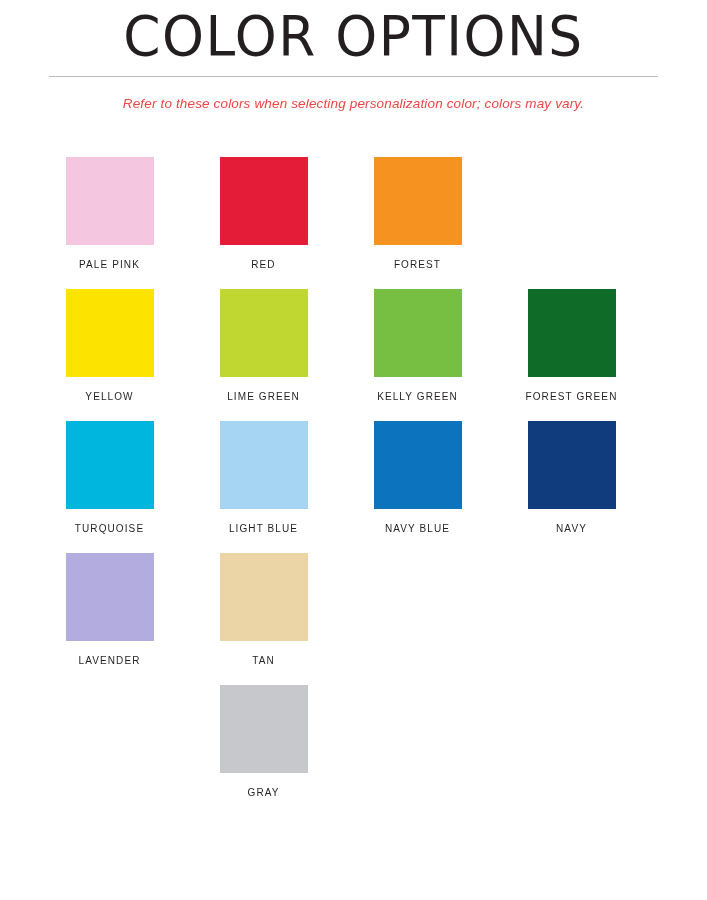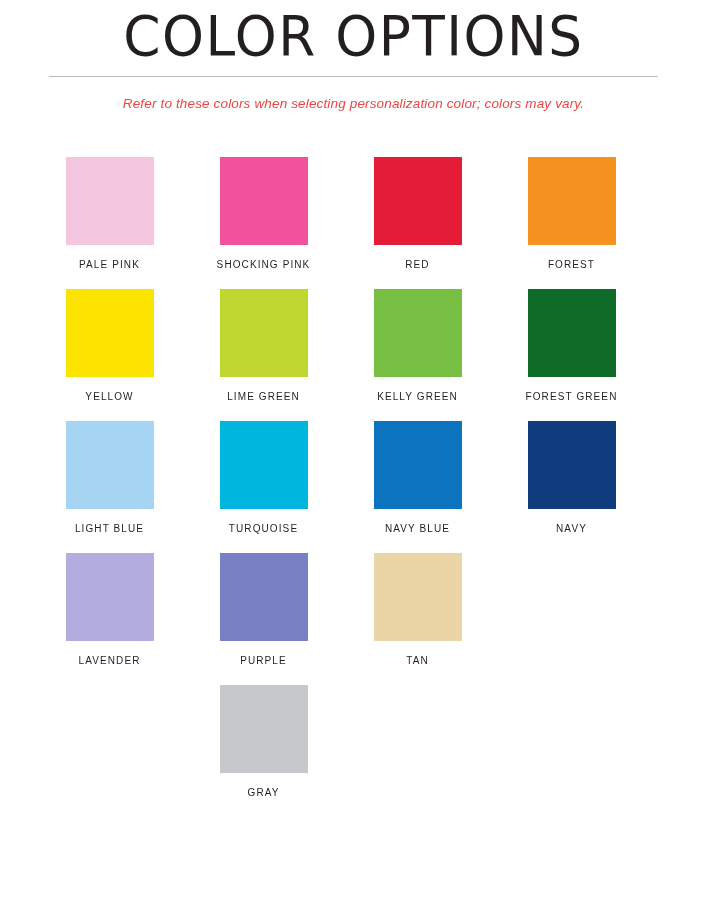--- a/index.html
+++ b/index.html
@@ -104,24 +104,20 @@
     <p class="subtitle">Refer to these colors when selecting personalization color; colors may vary.</p>
   </div>
 
   <div class="swatch-grid">
       <div class="swatch-row">
         <div class="swatch-cell">
           <div class="swatch-chip" title="#F5C6DF" style="background-color: rgb(245, 198, 223);"></div>
           <div class="swatch-label">PALE PINK</div>
         </div>
         <div class="swatch-cell">
-          <div class="swatch-chip" title="#F0539B" style="background-color: rgb(240, 83, 155);"></div>
-          <div class="swatch-label">SHOCKING PINK</div>
-        </div>
-        <div class="swatch-cell">
           <div class="swatch-chip" title="#E41C38" style="background-color: rgb(228, 28, 56);"></div>
           <div class="swatch-label">RED</div>
         </div>
         <div class="swatch-cell">
           <div class="swatch-chip" title="#F59220" style="background-color: rgb(245, 146, 32);"></div>
           <div class="swatch-label">FOREST</div>
         </div>
       </div>
       <div class="swatch-row">
         <div class="swatch-cell">
@@ -136,44 +132,40 @@
           <div class="swatch-chip" title="#76BF43" style="background-color: rgb(118, 191, 67);"></div>
           <div class="swatch-label">KELLY GREEN</div>
         </div>
         <div class="swatch-cell">
           <div class="swatch-chip" title="#0E6B28" style="background-color: rgb(14, 107, 40);"></div>
           <div class="swatch-label">FOREST GREEN</div>
         </div>
       </div>
       <div class="swatch-row">
         <div class="swatch-cell">
+          <div class="swatch-chip" title="#00B6DF" style="background-color: rgb(0, 182, 223);"></div>
+          <div class="swatch-label">TURQUOISE</div>
+        </div>
+        <div class="swatch-cell">
           <div class="swatch-chip" title="#A5D5F2" style="background-color: rgb(165, 213, 242);"></div>
           <div class="swatch-label">LIGHT BLUE</div>
-        </div>
-        <div class="swatch-cell">
-          <div class="swatch-chip" title="#00B6DF" style="background-color: rgb(0, 182, 223);"></div>
-          <div class="swatch-label">TURQUOISE</div>
         </div>
         <div class="swatch-cell">
           <div class="swatch-chip" title="#0C74BE" style="background-color: rgb(12, 116, 190);"></div>
           <div class="swatch-label">NAVY BLUE</div>
         </div>
         <div class="swatch-cell">
           <div class="swatch-chip" title="#103C7E" style="background-color: rgb(16, 60, 126);"></div>
           <div class="swatch-label">NAVY</div>
         </div>
       </div>
       <div class="swatch-row">
         <div class="swatch-cell">
           <div class="swatch-chip" title="#B3ADDF" style="background-color: rgb(179, 173, 223);"></div>
           <div class="swatch-label">LAVENDER</div>
-        </div>
-        <div class="swatch-cell">
-          <div class="swatch-chip" title="#7A80C4" style="background-color: rgb(122, 128, 196);"></div>
-          <div class="swatch-label">PURPLE</div>
         </div>
         <div class="swatch-cell">
           <div class="swatch-chip" title="#EBD4A5" style="background-color: rgb(235, 212, 165);"></div>
           <div class="swatch-label">TAN</div>
         </div>
       </div>
       <div class="swatch-row row-last">
         <div class="swatch-cell">
           <div class="swatch-chip" title="#C6C8CB" style="background-color: rgb(198, 200, 203);"></div>
           <div class="swatch-label">GRAY</div>

